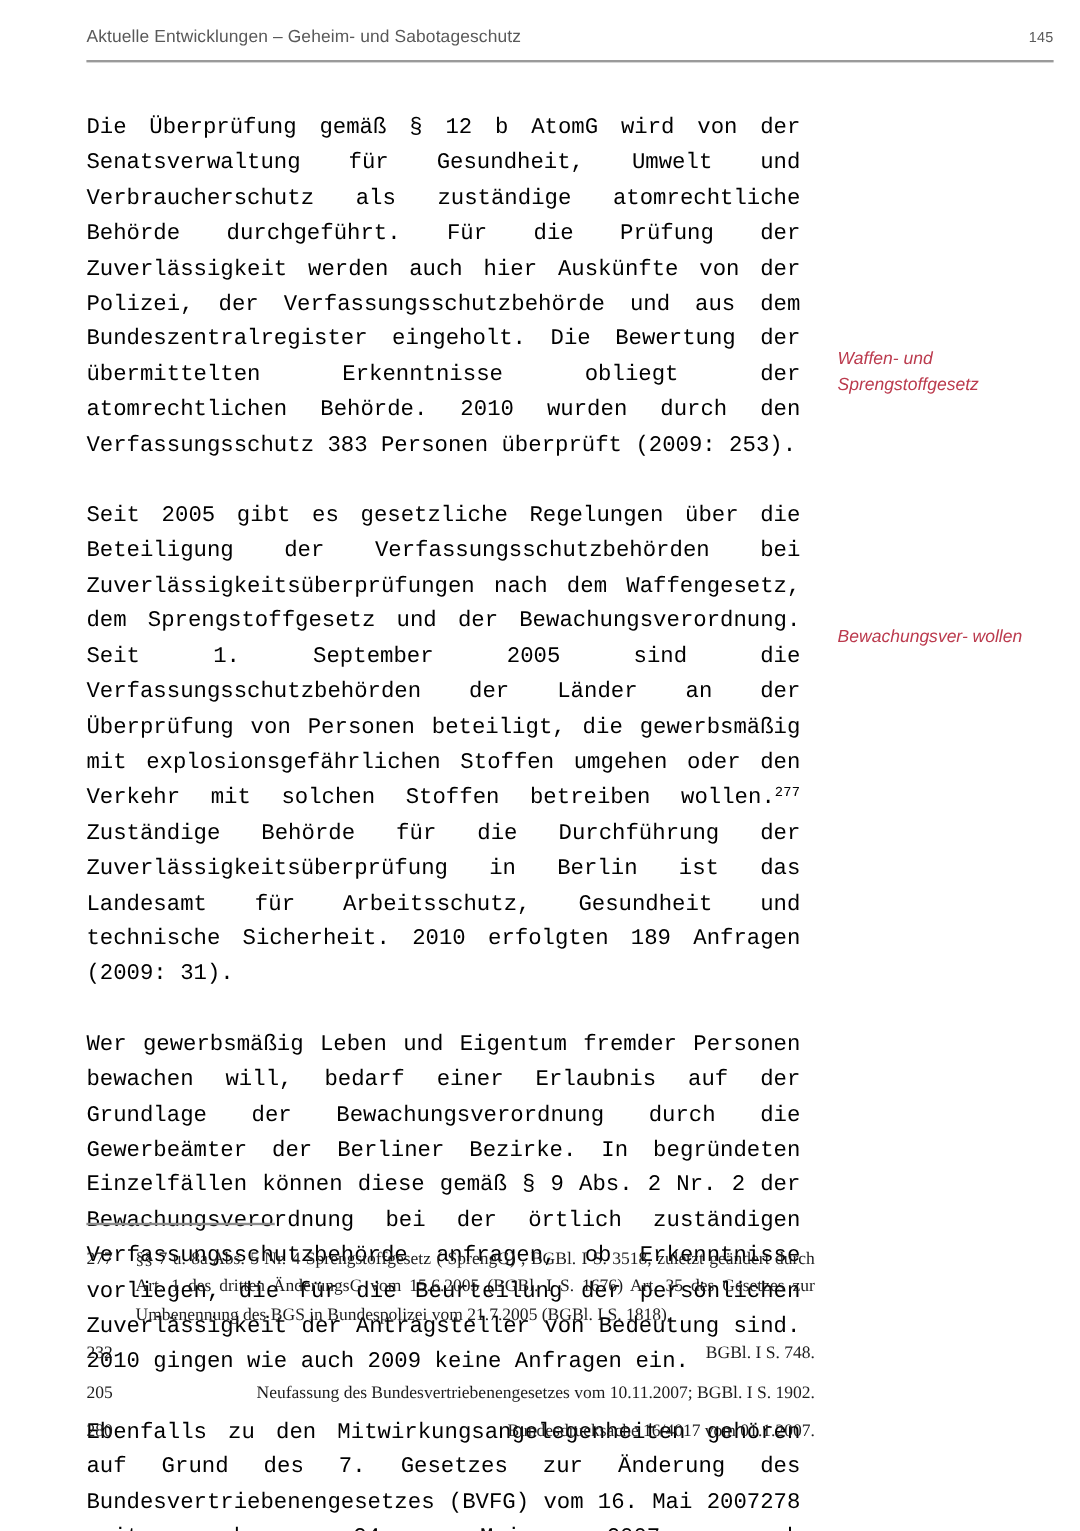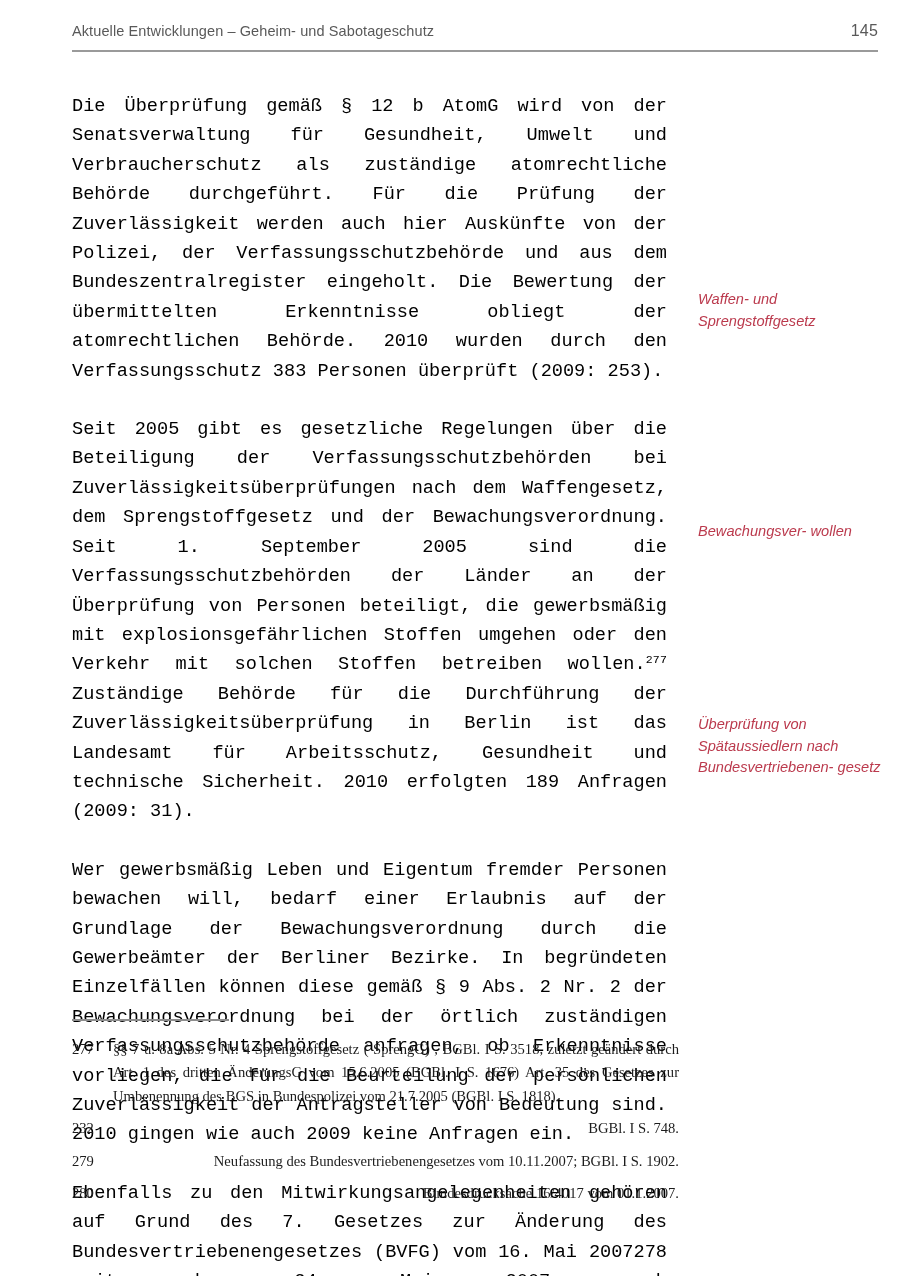--- a/index.html
+++ b/index.html
@@ -37,21 +37,21 @@
   .running-head-title {
     font-family: "Liberation Sans", "DejaVu Sans", sans-serif;
     font-size: 14.5px;
     line-height: 18px;
     color: #595959;
     letter-spacing: 0.1px;
     white-space: nowrap;
   }
   .running-head-folio {
     font-family: "Liberation Sans", "DejaVu Sans", sans-serif;
-    font-size: 16px;
+    font-size: 12px;
     line-height: 18px;
     color: #595959;
     letter-spacing: 0.2px;
   }
   .head-rule {
     position: absolute;
     left: 72px;
     top: 50px;
     width: 806px;
     height: 1.6px;
@@ -167,39 +167,37 @@
       <span>Ebenfalls zu den Mitwirkungsangelegenheiten gehören auf Grund des 7. Gesetzes zur Änderung des Bundesvertriebenengesetzes (BVFG) vom 16. Mai 2007278 seit dem 24. Mai 2007 auch Zuverlässigkeitsüberprüfungen nach dem BVFG279 (Neufassung des Bundesvertriebenengesetzes vom 10. August 2007, BGBl. I S. 1 902). Die bislang in § 5 BVFG aufgeführten Gründe, die den Erwerb der Rechtsstellung als Vertriebener ausschließen, wurden erweitert. Diese Erweiterung wurde von der Bundesregierung u. a. damit begründet, dass es bislang keine Regelungen gab, die sicherstellen, dass Schwerkriminelle, gewaltbereite Extremisten und Terroristen nicht auf dem Weg des Verfahrens zur Aufnahme von Spätaussiedlern nach Deutschland kommen können.</span><sup class="fn">280</sup>
     </p>
 
   </div>
 
   <div class="margin-note mn-1">Waffen- und Sprengstoffgesetz</div>
 
   <div class="margin-note mn-2">Bewachungsver-
 wollen</div>
 
-  <div class="margin-note mn-3">Überprüfung von Spätaussiedlern nach Bundesvertriebenen-
-gesetz</div>
 
   <div class="fn-rule"></div>
 
   <div class="footnotes">
 
     <div class="fn-item">
       <div class="fn-num">277</div>
       <div class="fn-text">§§ 7 u. 8a Abs. 5 Nr. 4 Sprengstoffgesetz ( SprengG) , BGBl. I S. 3518, zuletzt geändert durch Art. 1 des dritten ÄnderungsG vom 15.6.2005 (BGBl. I S. 1676) Art. 35 des Gesetzes zur Umbenennung des BGS in Bundespolizei vom 21.7.2005 (BGBl. I S. 1818).</div>
     </div>
 
     <div class="fn-item">
       <div class="fn-num">232</div>
       <div class="fn-text nojust">BGBl. I S. 748.</div>
     </div>
 
     <div class="fn-item">
-      <div class="fn-num">279</div>
+      <div class="fn-num">205</div>
       <div class="fn-text nojust">Neufassung des Bundesvertriebenengesetzes vom 10.11.2007; BGBl. I S. 1902.</div>
     </div>
 
     <div class="fn-item">
       <div class="fn-num">280</div>
       <div class="fn-text nojust">Bundesdrucksache 16/4017 vom 01.1.2007.</div>
     </div>
 
   </div>
 

